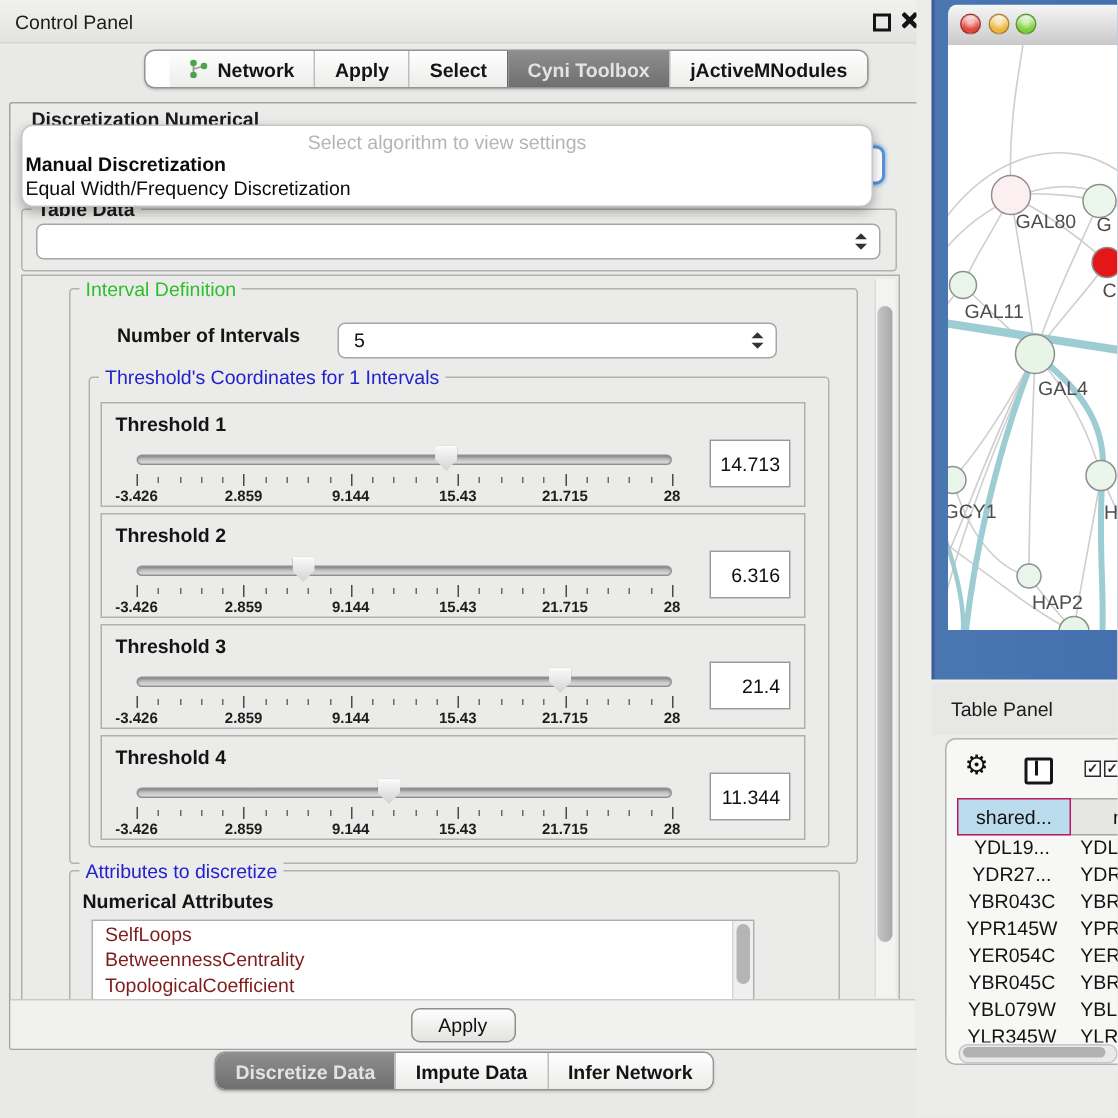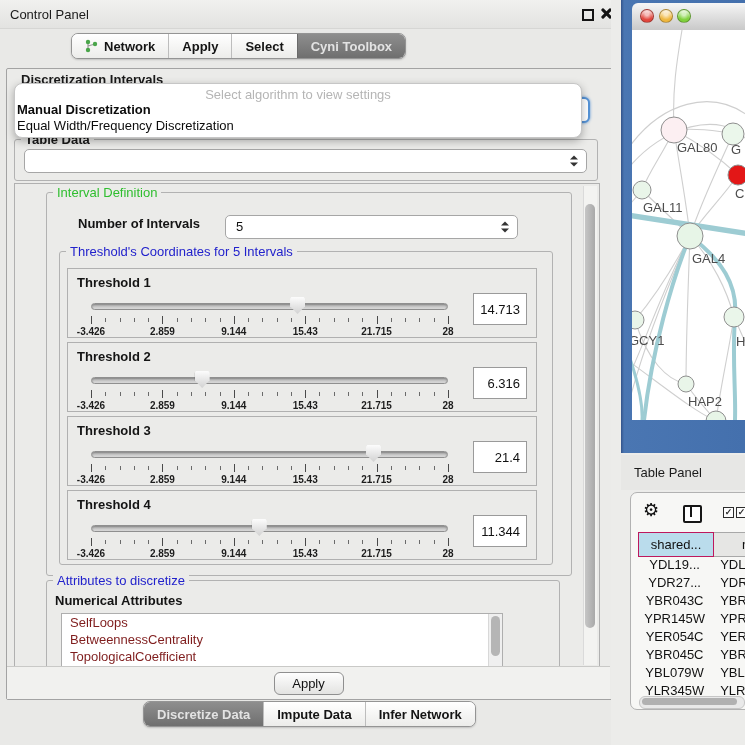--- a/index.html
+++ b/index.html
@@ -19,21 +19,21 @@
   .close-btn:before{transform:rotate(45deg);}
   .close-btn:after{transform:rotate(-45deg);}
 
   
   .seg-bar{position:absolute;display:flex;height:24px;border:1px solid #949494;
     border-radius:7px;overflow:hidden;background:#fff;box-shadow:0 1px 2px rgba(0,0,0,.18);}
   .seg-tab{display:flex;align-items:center;gap:6px;padding:0 13px;font-size:13px;font-weight:bold;
     color:#141414;background:linear-gradient(#ffffff,#ececea);border-left:1px solid #bdbdbd;white-space:nowrap;}
   .seg-tab:first-child{border-left:none;}
   .seg-tab.selected{background:linear-gradient(#8e8e8e,#6f6f6f);color:#e3e3e3;border-left-color:#6a6a6a;}
-  #top-tabs{left:71px;top:33px;}
+  #top-tabs{left:96px;top:33px;padding-left:16px;}
   #bottom-tabs{left:143px;top:701px;}
 
   
   .outer-panel{position:absolute;left:6px;top:68px;width:605px;height:630px;
     border:1px solid #a3a3a3;background:#ebebe9;border-radius:2px;}
 
   .grp-title-hidden{position:absolute;left:14px;top:3px;font-size:13px;font-weight:bold;color:#1a1a1a;}
 
   
   .combo-fragment{position:absolute;left:557px;top:28px;width:22px;height:22px;background:#fff;
@@ -162,25 +162,28 @@
     </div>
     <div class="seg-tab">
       <span>Apply</span>
     </div>
     <div class="seg-tab">
       <span>Select</span>
     </div>
     <div class="seg-tab selected">
       <span>Cyni Toolbox</span>
     </div>
+    <div class="seg-tab">
+      <span>jActiveMNodules</span>
+    </div>
   </div>
 
 <div class="outer-panel">
 
-  <div class="grp-title-hidden">Discretization Intervals</div>
+  <div class="grp-title-hidden">Discretization Numerical</div>
 
   <div class="combo-fragment"></div>
 
   <div class="popup">
     <div class="ph">Select algorithm to view settings</div>
     <div>
         <div class="popup-item b" style="top: 18px;">Manual Discretization</div>
         <div class="popup-item" style="top: 34px;">Equal Width/Frequency Discretization</div>
       </div>
   </div>
@@ -197,21 +200,21 @@
     <div class="fgroup" style="left:31px;top:8px;width:524px;height:382px;">
       <span class="ftitle green">Interval Definition</span>
 
       <div class="bold-label" style="left:31px;top:23px;">Number of Intervals</div>
       <div class="combo" style="left:178px;top:22px;width:293px;height:24px;">
         <span>5</span>
         <span class="spin"></span>
       </div>
 
       <div class="fgroup" style="left:12px;top:58px;width:492px;height:312px;">
-        <span class="ftitle blue">Threshold's Coordinates for 5 Intervals</span>
+        <span class="ftitle blue">Threshold's Coordinates for 1 Intervals</span>
         <div id="thresholds-container">
   <div class="threshold-panel" style="top: 16px;">
     <div class="th-label">Threshold 1</div>
     <div class="th-slider">
       <div class="track"></div>
       <div class="thumb-sl" style="left: calc(57.72% - 7px);"></div>
       <div class="ticks">
                   <div class="tick major" style="left: 0%;"></div>
                   <div class="tick" style="left: 4%;"></div>
                   <div class="tick" style="left: 8%;"></div>

